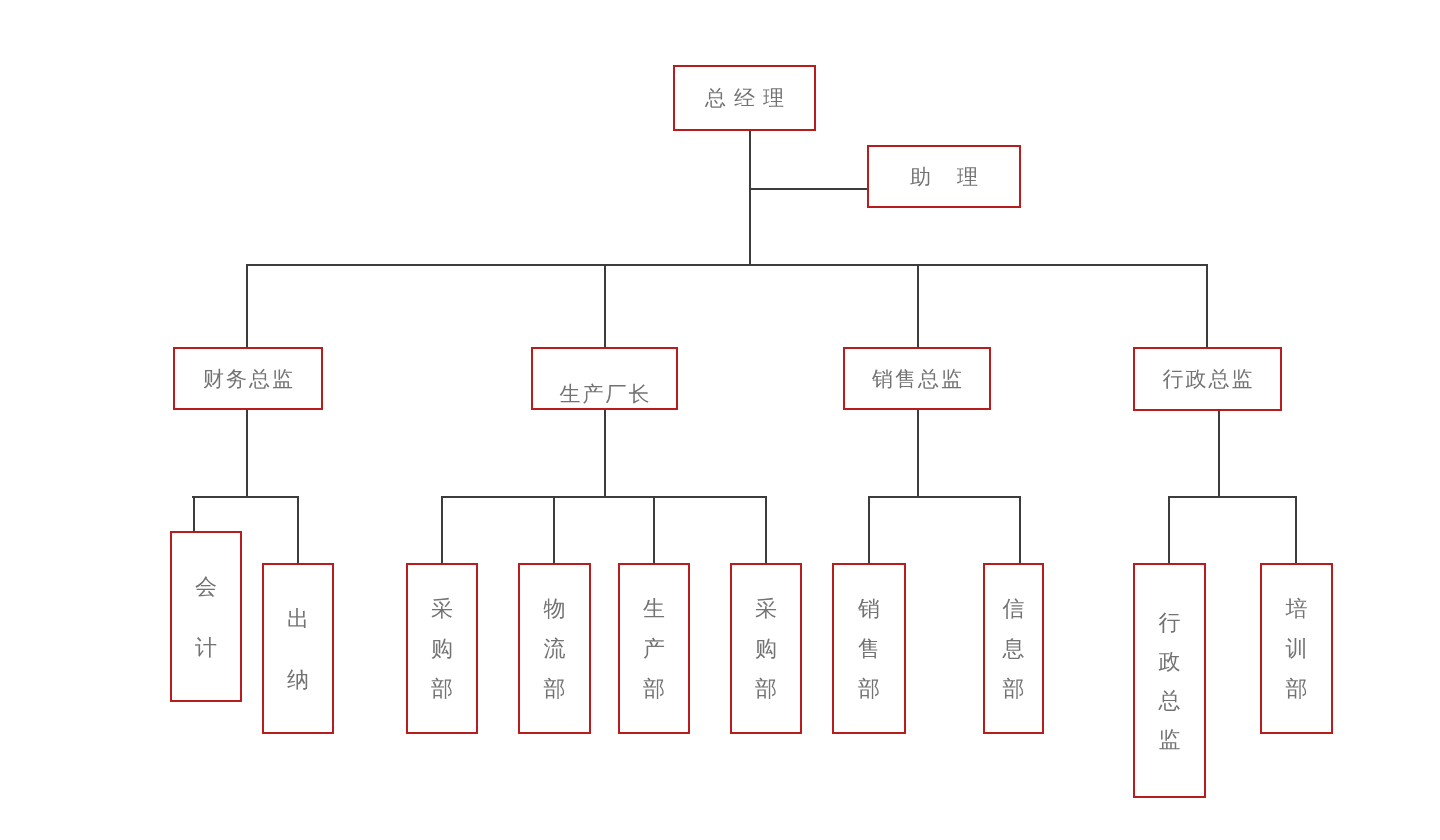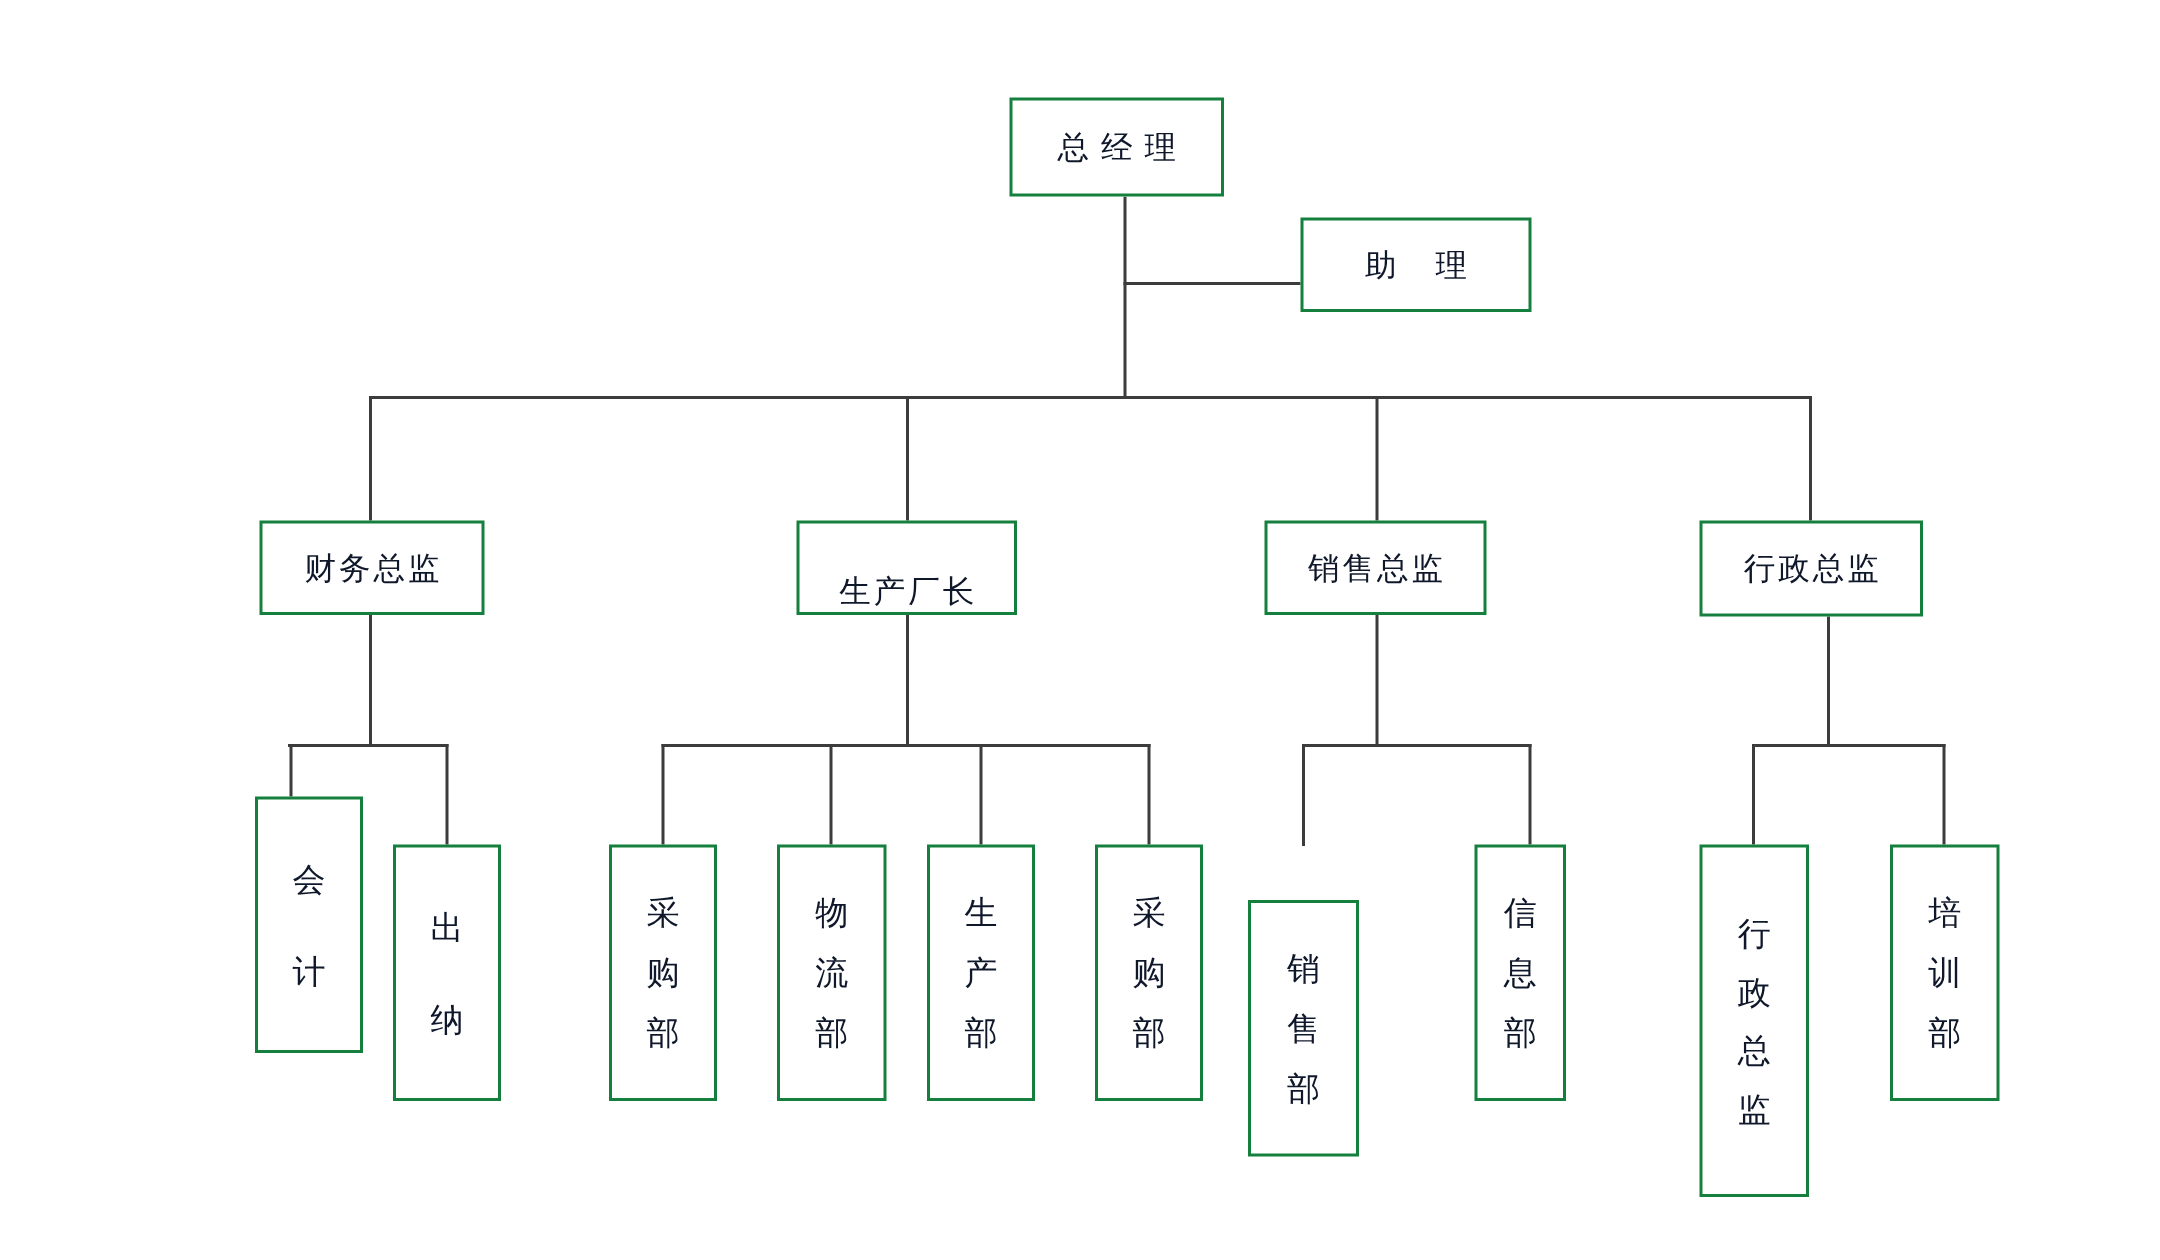--- a/index.html
+++ b/index.html
@@ -1,23 +1,23 @@
 <!DOCTYPE html>
 <html><head>
 <meta charset="utf-8">
 <style>
   html,body{margin:0;padding:0;background:#ffffff;}
   .canvas{
     position:relative;width:1440px;height:840px;background:#ffffff;
     font-family:"Liberation Sans",sans-serif;color:#4a4a4a;overflow:hidden;
   }
   .node{
-    position:absolute;box-sizing:border-box;border:2px solid #15803d;background:#ffffff;
+    position:absolute;box-sizing:border-box;border:2px solid #b91c1c;background:#ffffff;
     display:flex;align-items:center;justify-content:center;text-align:center;
-    font-size:21px;color:#0f172a;
+    font-size:21px;color:#737373;
   }
   .ls-root{letter-spacing:8px;padding-left:8px;}
   .ls-assist{letter-spacing:26px;padding-left:26px;}
   .ls-l2{letter-spacing:2px;padding-left:2px;}
   .vnode{font-size:22px;}
   .vlabel{display:inline-block;width:1.2em;word-break:break-all;text-align:center;}
   .v2 .vlabel{line-height:61px;}
   .v3 .vlabel{line-height:40px;}
   .v5 .vlabel{line-height:39px;}
   .ln{position:absolute;background:#3c3c3c;}
@@ -92,21 +92,21 @@
   <div class="node vnode v3" style="left:518px;top:563px;width:73px;height:171px;">
     <span class="vlabel">物流部</span>
   </div>
   <div class="node vnode v3" style="left:618px;top:563px;width:72px;height:171px;">
     <span class="vlabel">生产部</span>
   </div>
   <div class="node vnode v3" style="left:730px;top:563px;width:72px;height:171px;">
     <span class="vlabel">采购部</span>
   </div>
 
-  <div class="node vnode v3" style="left:832px;top:563px;width:74px;height:171px;margin-top:37px;">
+  <div class="node vnode v3" style="left:832px;top:563px;width:74px;height:171px;">
     <span class="vlabel">销售部</span>
   </div>
   <div class="node vnode v3" style="left:983px;top:563px;width:61px;height:171px;">
     <span class="vlabel">信息部</span>
   </div>
 
   <div class="node vnode v5" style="left:1133px;top:563px;width:73px;height:235px;">
     <span class="vlabel">行政总监</span>
   </div>
   <div class="node vnode v3" style="left:1260px;top:563px;width:73px;height:171px;">

